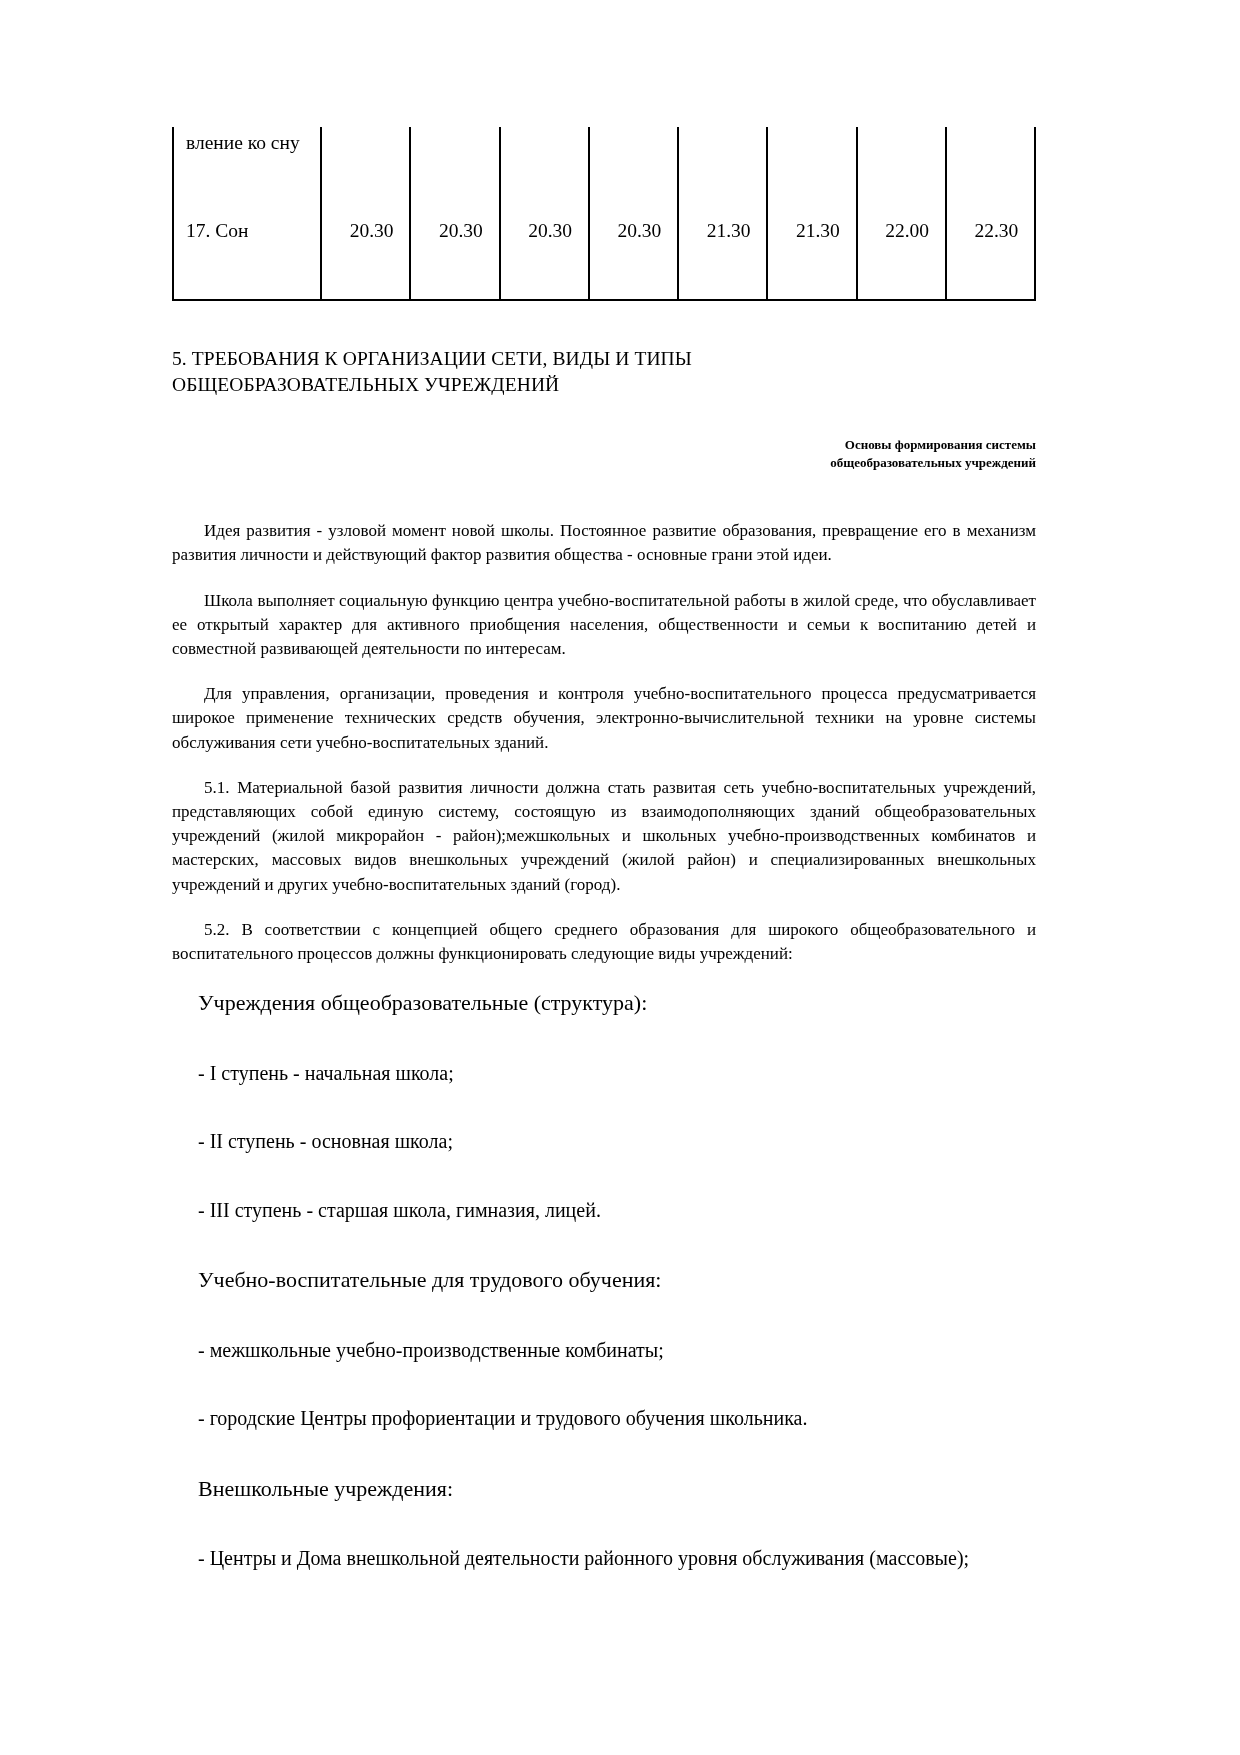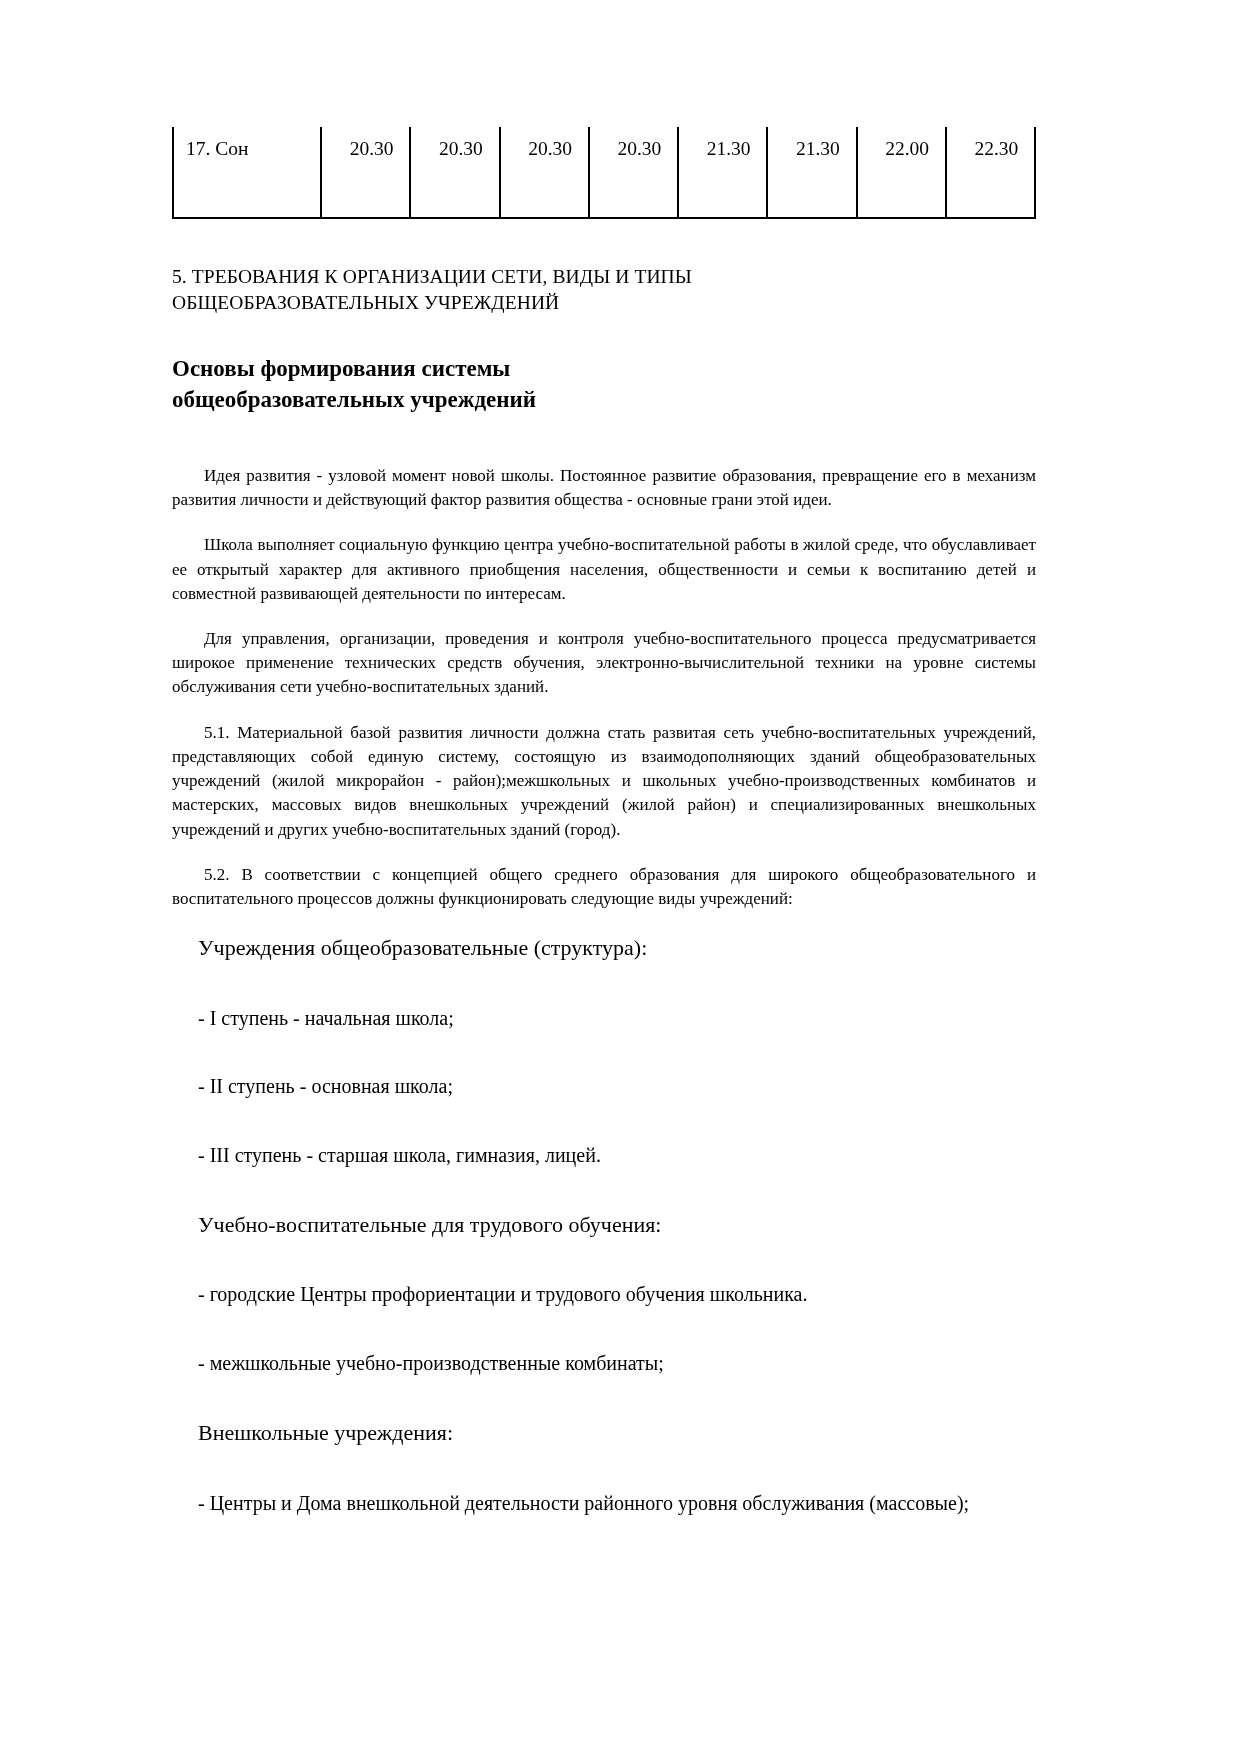--- a/index.html
+++ b/index.html
@@ -71,23 +71,23 @@
     font-weight: normal;
     text-align: left;
     margin: 0;
     padding: 0;
     line-height: 1.34;
     letter-spacing: 0.1px;
   }
   .section-title-block { margin-top: 45px; }
   .subsection-title-block { margin-top: 38px; }
   h2.sub-title {
-    font-size: 23px;
+    font-size: 13px;
     font-weight: bold;
-    text-align: left;
+    text-align: right;
     margin: 0;
     padding: 0;
     line-height: 1.34;
   }
 
   
   p.para {
     font-size: 17px;
     line-height: 1.425;
     text-align: justify;
@@ -113,20 +113,33 @@
 </style>
 </head>
 <body>
 
 <div class="page">
   <div class="content">
 
     <div class="table-wrap">
       <table class="sched">
         <tbody>
+          <tr class="row-head">
+            <td class="label-col">
+              <span>вление ко сну</span>
+            </td>
+            <td class="val-col"></td>
+            <td class="val-col"></td>
+            <td class="val-col"></td>
+            <td class="val-col"></td>
+            <td class="val-col"></td>
+            <td class="val-col"></td>
+            <td class="val-col"></td>
+            <td class="val-col"></td>
+          </tr>
           <tr class="row-sleep last-row">
             <td class="label-col">17. Сон</td>
             <td class="val-col">20.30</td>
             <td class="val-col">20.30</td>
             <td class="val-col">20.30</td>
             <td class="val-col">20.30</td>
             <td class="val-col">21.30</td>
             <td class="val-col">21.30</td>
             <td class="val-col">22.00</td>
             <td class="val-col">22.30</td>
@@ -150,20 +163,20 @@
     <p class="para">Для управления, организации, проведения и контроля учебно-воспитательного процесса предусматривается широкое применение технических средств обучения, электронно-вычислительной техники на уровне системы обслуживания сети учебно-воспитательных зданий.</p>
     <p class="para">5.1. Материальной базой развития личности должна стать развитая сеть учебно-воспитательных учреждений, представляющих собой единую систему, состоящую из взаимодополняющих зданий общеобразовательных учреждений (жилой микрорайон - район);межшкольных и школьных учебно-производственных комбинатов и мастерских, массовых видов внешкольных учреждений (жилой район) и специализированных внешкольных учреждений и других учебно-воспитательных зданий (город).</p>
     <p class="para">5.2. В соответствии с концепцией общего среднего образования для широкого общеобразовательного и воспитательного процессов должны функционировать следующие виды учреждений:</p>
 
     <p class="list-head">Учреждения общеобразовательные (структура):</p>
     <p class="list-item">- I ступень - начальная школа;</p>
     <p class="list-item">- II ступень - основная школа;</p>
     <p class="list-item">- III ступень - старшая школа, гимназия, лицей.</p>
 
     <p class="list-head">Учебно-воспитательные для трудового обучения:</p>
+    <p class="list-item">- межшкольные учебно-производственные комбинаты;</p>
     <p class="list-item">- городские Центры профориентации и трудового обучения школьника.</p>
-    <p class="list-item">- межшкольные учебно-производственные комбинаты;</p>
 
     <p class="list-head">Внешкольные учреждения:</p>
     <p class="list-item">- Центры и Дома внешкольной деятельности районного уровня обслуживания (массовые);</p>
 
   </div>
 </div>
 
 </body></html>

